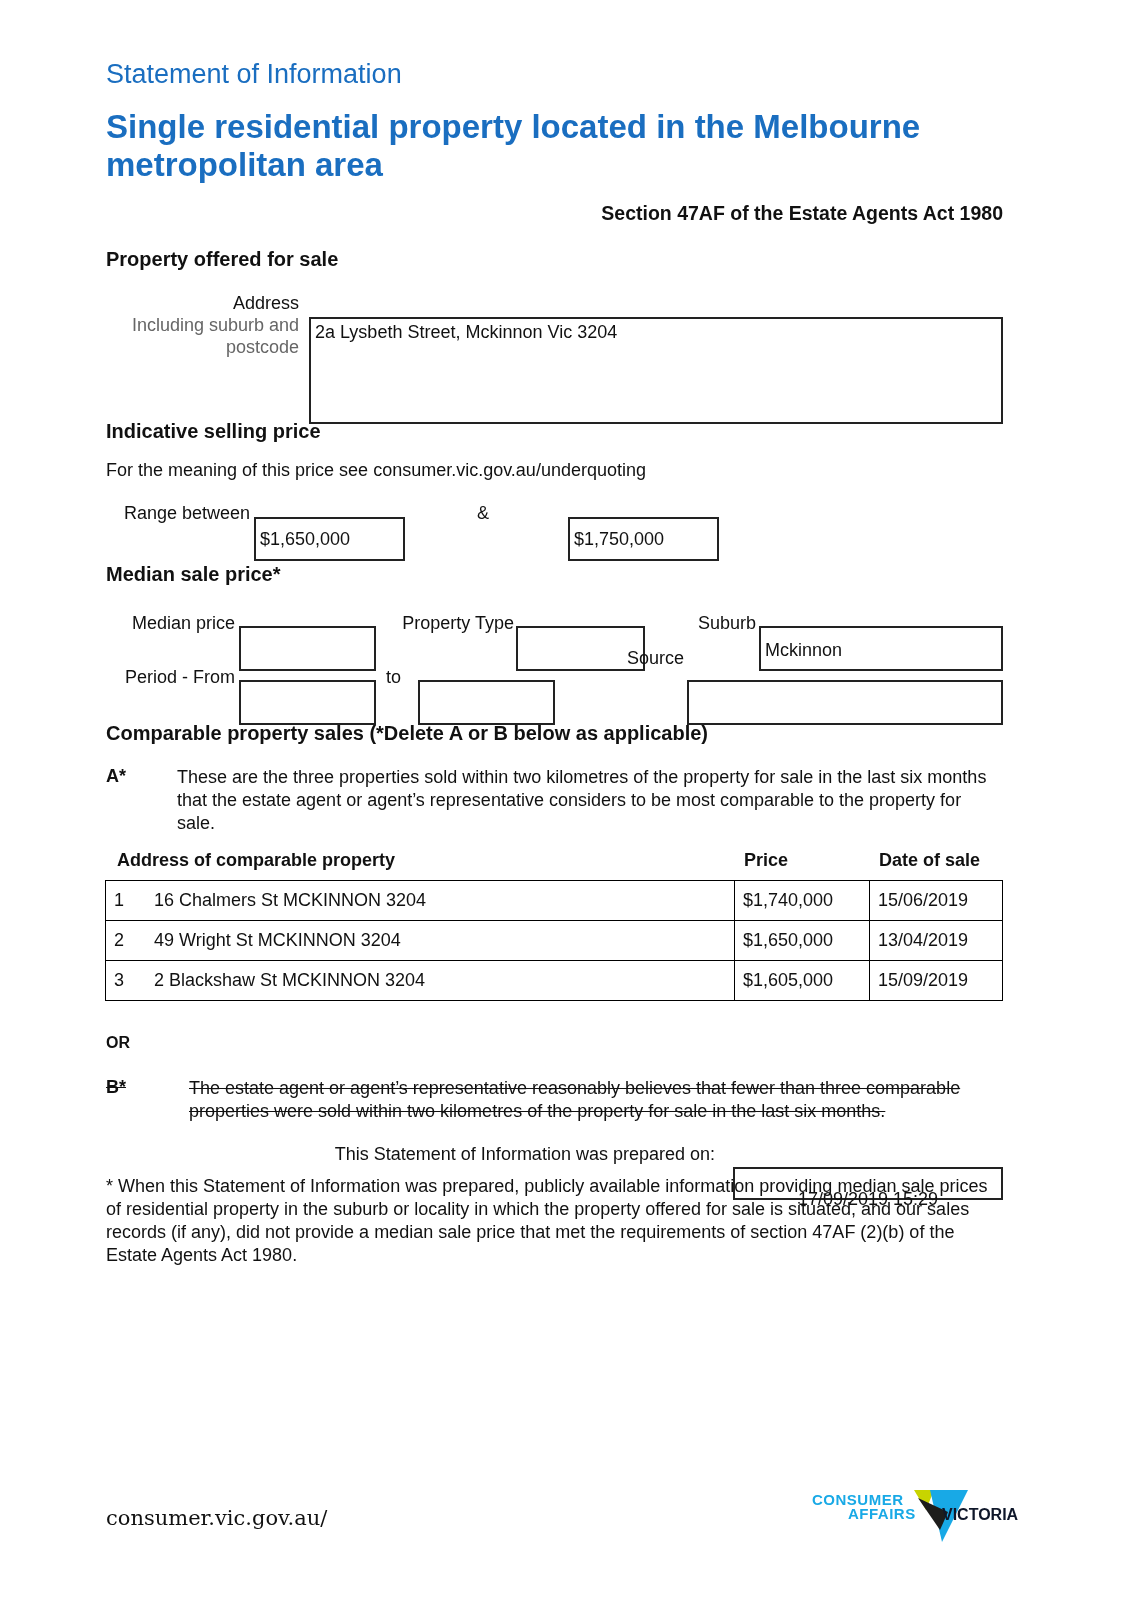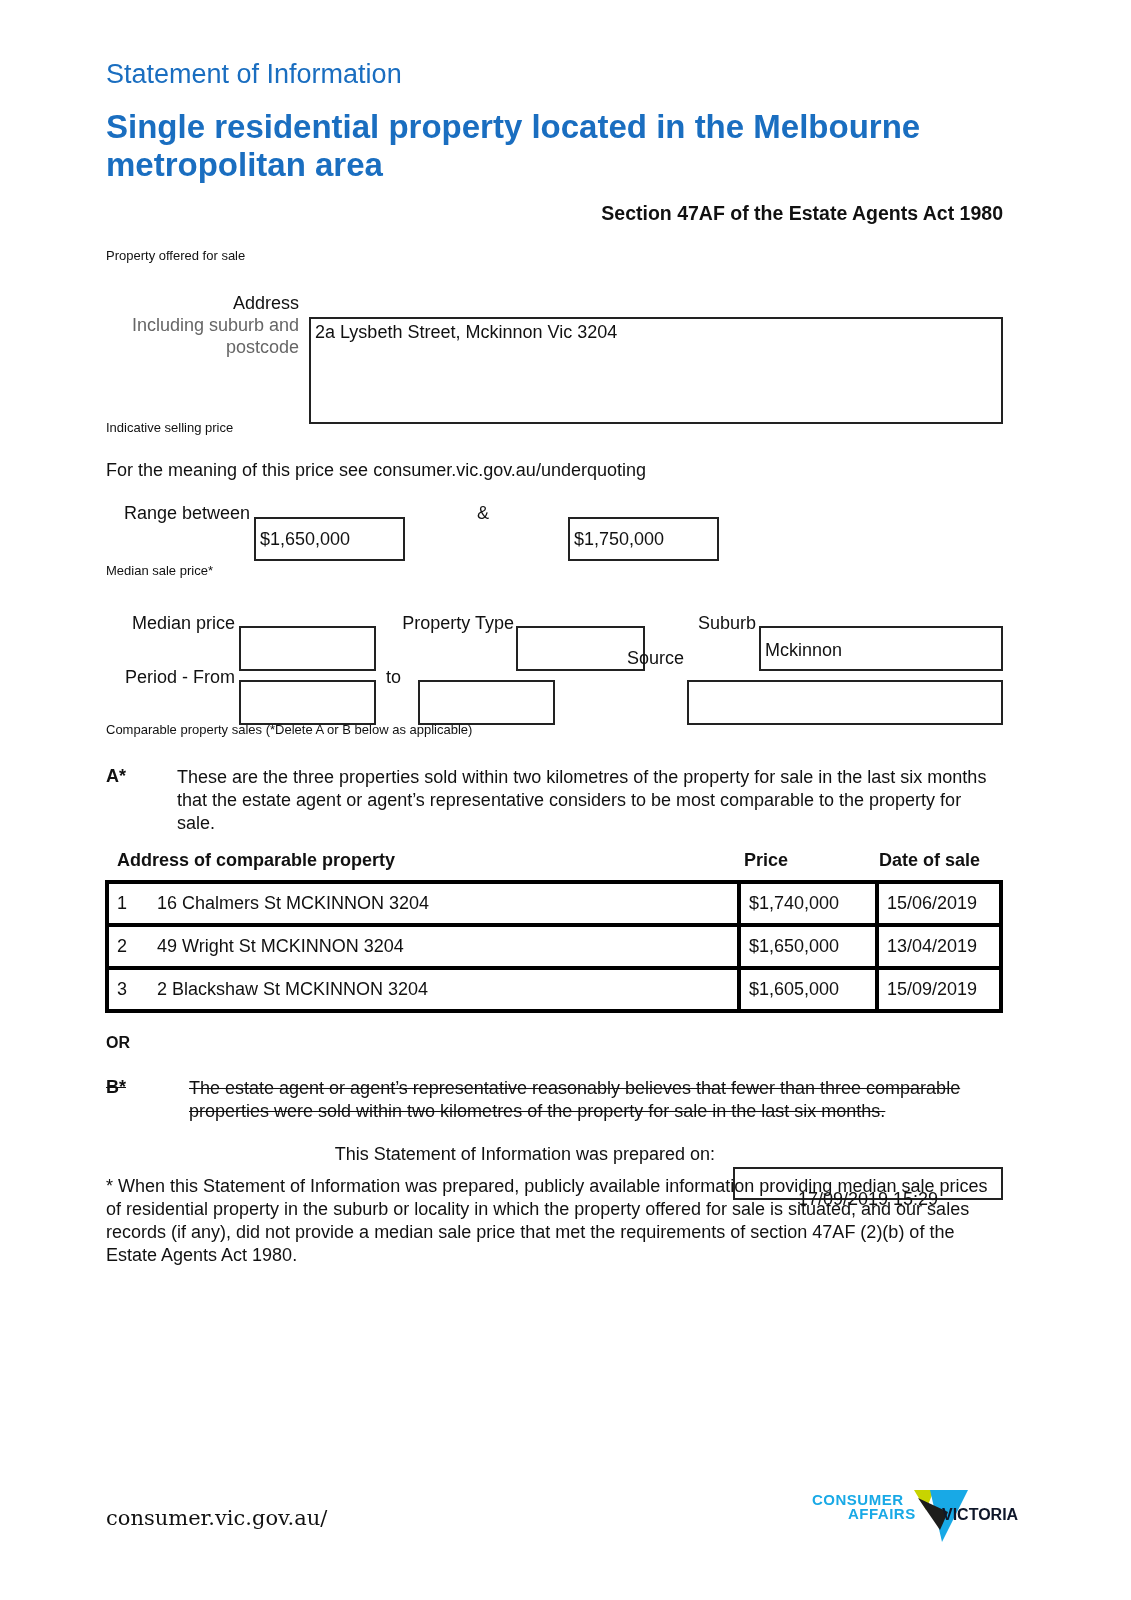--- a/index.html
+++ b/index.html
@@ -3,27 +3,27 @@
 <meta charset="utf-8">
 <style>
   html, body { margin: 0; padding: 0; background: #ffffff; }
   body { width: 1131px; height: 1600px; position: relative; overflow: hidden;
          font-family: "Liberation Sans", sans-serif; color: #111; }
   .abs { position: absolute; }
   .blue { color: #1a6ec0; }
   .h-sub { left: 106px; top: 59px; font-size: 27px; }
   .h-main { left: 106px; top: 108px; font-size: 33px; font-weight: bold; line-height: 38px; width: 900px; }
   .section-ref { right: 128px; top: 202px; font-size: 19.5px; font-weight: bold; }
-  .sec-head { left: 106px; font-size: 13px; font-weight: normal; }
+  .sec-head { left: 106px; font-size: 20px; font-weight: bold; }
   .lbl { font-size: 18px; text-align: right; }
   .grey { color: #666; text-align: right; }
   .box { border: 2px solid #222; box-sizing: border-box; font-size: 18px; padding: 3px 4px; margin-top: 26px; }
   .para { font-size: 18px; line-height: 23px; }
   table.comp { position: absolute; left: 105px; top: 880px; width: 898px; border-collapse: collapse; font-size: 18px; }
-  table.comp td { border: 4px solid #000000; height: 39px; padding: 0 8px; }
+  table.comp td { border: 1px solid #000000; height: 39px; padding: 0 8px; }
   .strike { text-decoration: line-through; }
   .logo-t1 { color: #18a9e6; font-weight: bold; font-size: 15px; line-height: 15px; letter-spacing: 0.5px; }
   .footer-url { left: 106px; top: 1506px; font-family: "DejaVu Serif", serif; font-size: 21px; }
 </style>
 </head>
 <body>
 
 <div class="abs blue h-sub">Statement of Information</div>
 <div class="abs blue h-main">Single residential property located in the Melbourne metropolitan area</div>
 <div class="abs section-ref">Section 47AF of the Estate Agents Act 1980</div>

